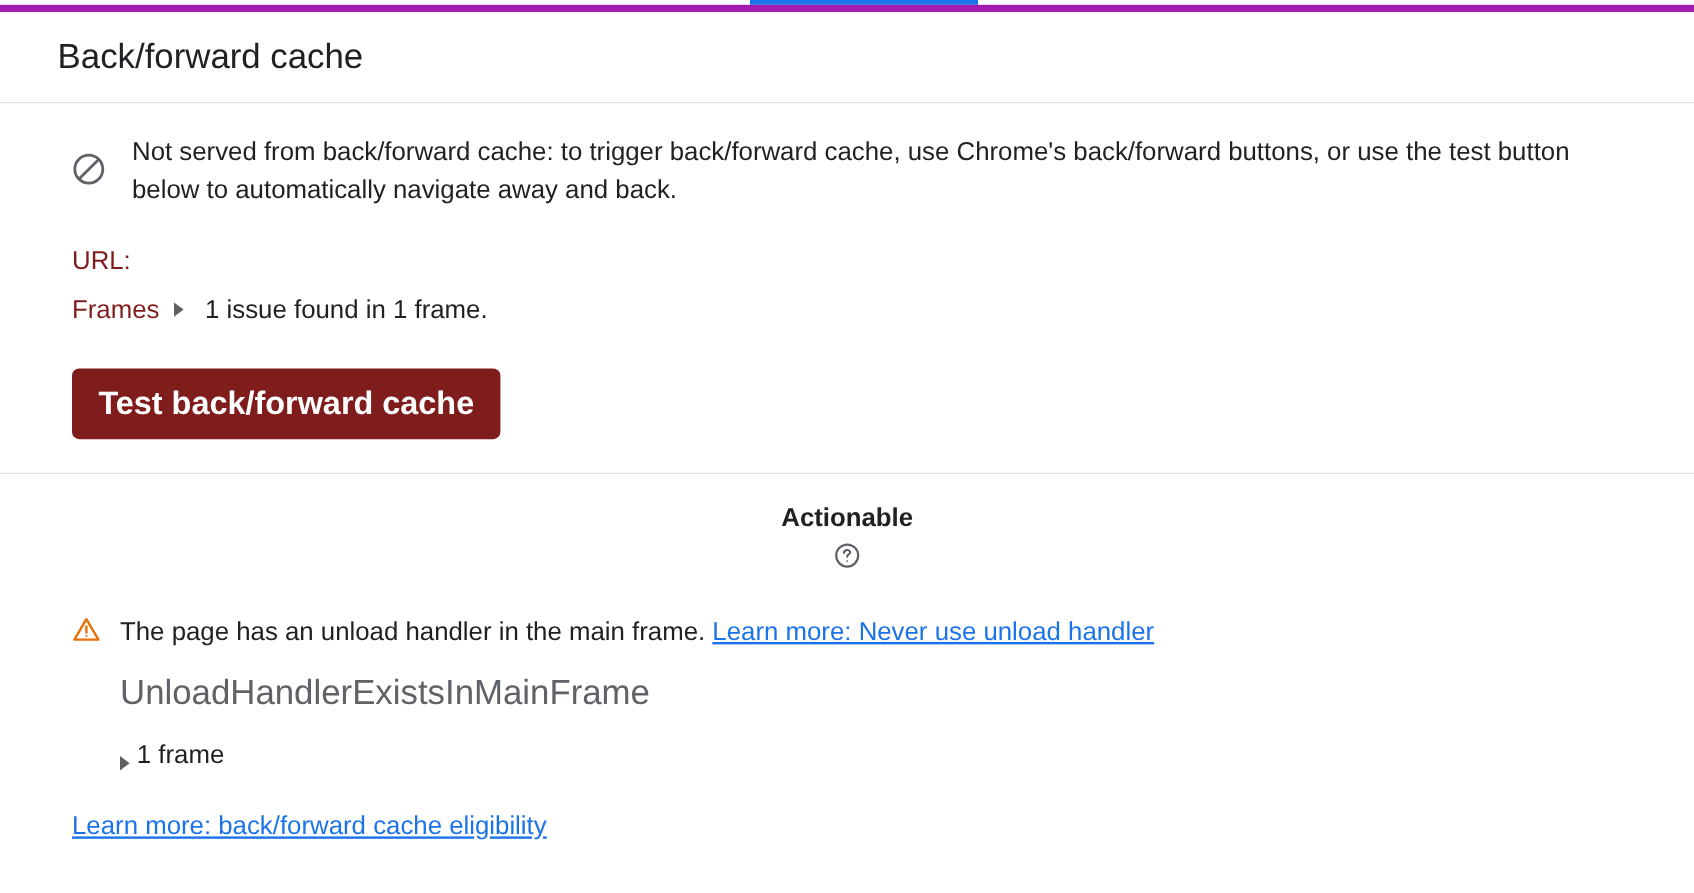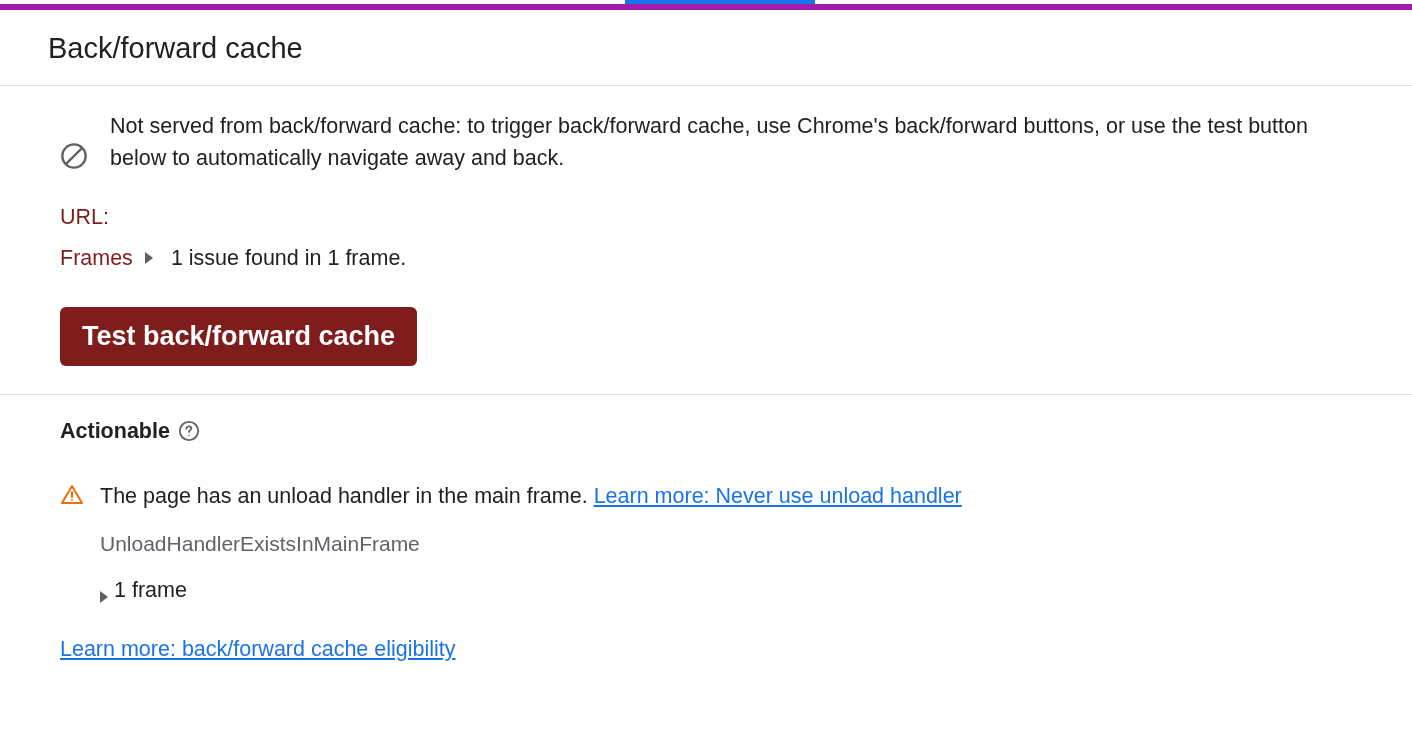--- a/index.html
+++ b/index.html
@@ -34,21 +34,21 @@
     }
     .section {
       padding: 24px 60px 28px 60px;
       border-bottom: 1px solid #e0e0e0;
     }
     .section:last-child {
       border-bottom: none;
     }
     .status-row {
       display: flex;
-      align-items: flex-end;
+      align-items: center;
       gap: 22px;
       margin-bottom: 30px;
     }
     .status-icon {
       flex-shrink: 0;
       margin-top: 4px;
     }
     .status-text {
       font-size: 21.5px;
       line-height: 1.5;
@@ -87,20 +87,21 @@
       font-size: 27px;
       font-weight: 600;
       cursor: pointer;
       margin-top: 20px;
     }
     .section-heading-row {
       display: flex;
       align-items: center;
       gap: 8px;
       margin-bottom: 36px;
+      flex-direction: column;
     }
     .section-heading {
       font-size: 21.5px;
       font-weight: 700;
       color: #202124;
     }
     .help-icon {
       display: inline-flex;
       align-items: center;
       justify-content: center;
@@ -123,21 +124,21 @@
       color: #202124;
       line-height: 1.5;
     }
     .link {
       color: #1a73e8;
       text-decoration: underline;
       cursor: pointer;
     }
     .issue-reason {
       color: #5f6368;
-      font-size: 21px;
+      font-size: 29px;
       margin-top: 20px;
     }
     .frame-count-row {
       display: flex;
       align-items: flex-end;
       margin-top: 22px;
       font-size: 21.5px;
       color: #202124;
     }
     .bottom-link-row {

